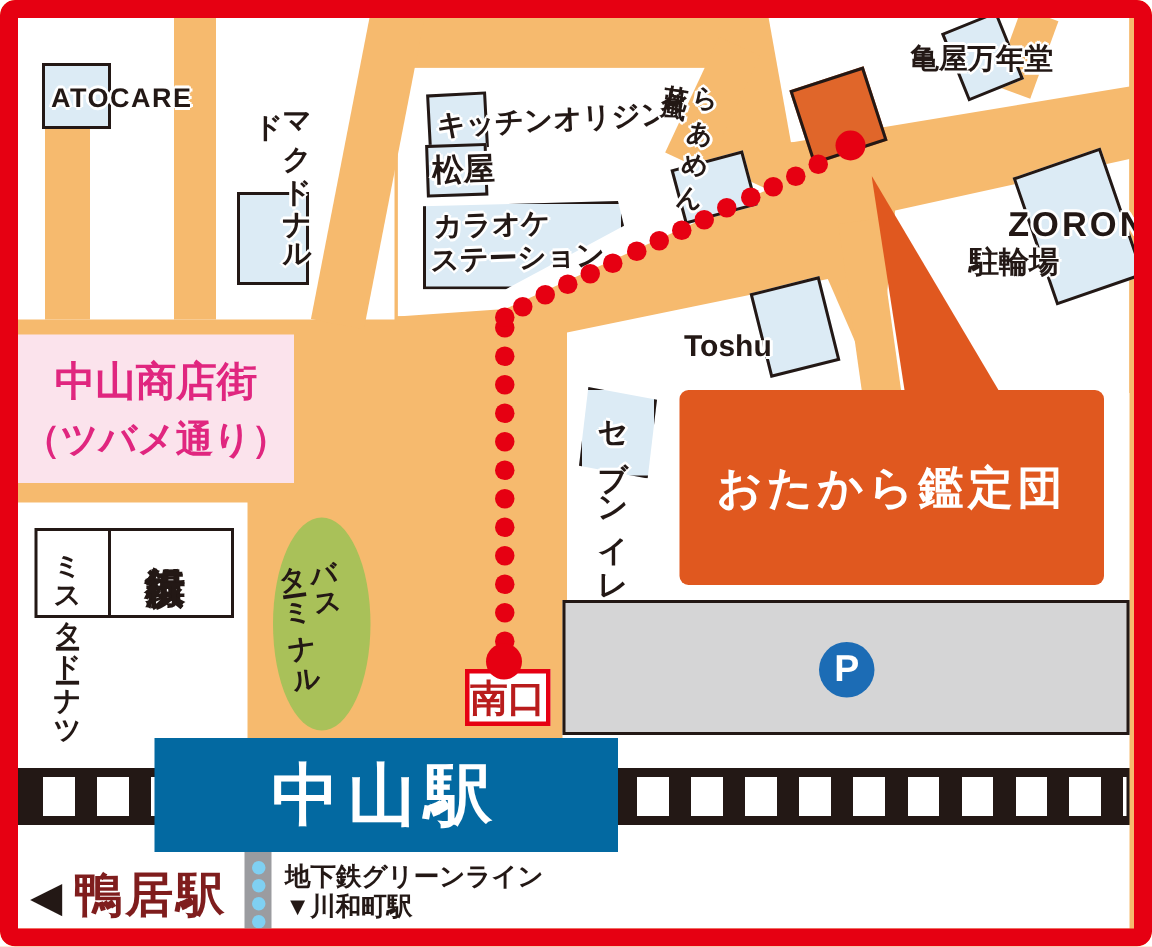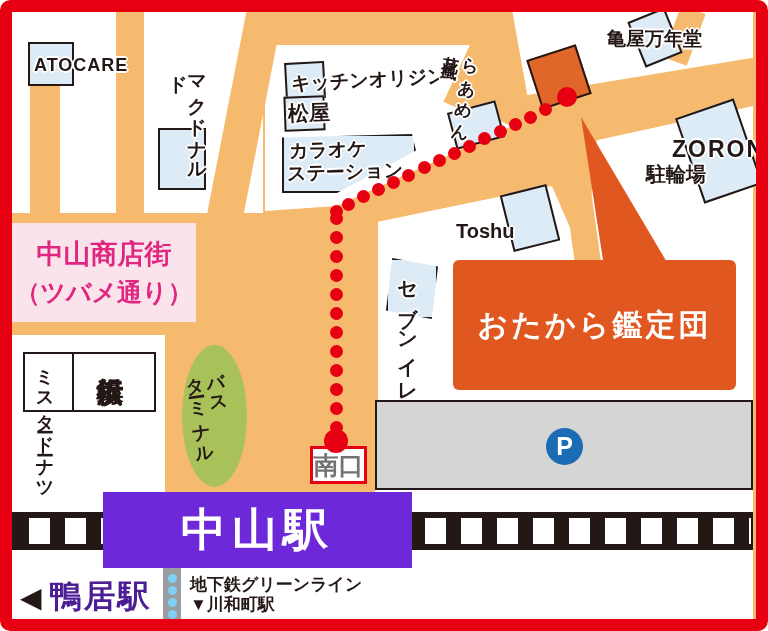--- a/index.html
+++ b/index.html
@@ -106,37 +106,37 @@
 
   <div class="abs" style="left:581px;top:117px;width:87px;height:147px;background:#e0581f;
               clip-path:polygon(0% 0%,26% 100%,100% 100%);z-index:21;"></div>
   <div class="abs" style="left:453px;top:260px;width:283px;height:130px;background:#e0581f;border-radius:6px;z-index:21;
               display:flex;flex-direction:column;align-items:center;justify-content:center;">
     <div class="lbl" style="color:#fff;font-size:30px;letter-spacing:3px;">おたから鑑定団</div>
   </div>
 
   <div class="abs" style="left:310px;top:446px;width:57px;height:38px;background:#fff;border:3px solid #e60012;box-sizing:border-box;
               display:flex;align-items:center;justify-content:center;z-index:21;">
-    <span class="lbl" style="font-size:25px;color:#737373;">南口</span>
+    <span class="lbl" style="font-size:25px;color:#b91c1c;">南口</span>
   </div>
 
   <div class="abs" style="left:12px;top:512px;width:741px;height:38px;background:#231815;z-index:23;">
     <div class="abs" style="left:2px;top:6px;right:2px;height:26px;
                 background:repeating-linear-gradient(90deg,rgba(0,0,0,0) 0 15px,#ffffff 15px 36px);"></div>
   </div>
-  <div class="abs" style="left:103px;top:492px;width:309px;height:76px;background:#6d28d9;z-index:24;
+  <div class="abs" style="left:103px;top:492px;width:309px;height:76px;background:#0369a1;z-index:24;
               display:flex;align-items:center;justify-content:center;">
     <span class="lbl" style="color:#fff;font-size:45px;letter-spacing:6px;">中山駅</span>
   </div>
 
   <div class="abs white" style="left:12px;top:550px;width:741px;height:69px;z-index:23;"></div>
 
   <div class="abs" style="left:20px;top:575px;display:flex;align-items:center;gap:8px;z-index:25;">
     <span style="font-size:28px;color:#231815;">◀</span>
-    <span class="lbl" style="font-size:32px;color:#4c1d95;letter-spacing:2px;">鴨居駅</span>
+    <span class="lbl" style="font-size:32px;color:#7f1d1d;letter-spacing:2px;">鴨居駅</span>
   </div>
 
   <div class="abs" style="left:163px;top:568px;width:18px;height:51px;background:#9b9ca0;z-index:25;">
     <div class="abs" style="left:5px;top:6px;width:9px;height:9px;border-radius:50%;background:#7fd0f2;"></div>
     <div class="abs" style="left:5px;top:18px;width:9px;height:9px;border-radius:50%;background:#7fd0f2;"></div>
     <div class="abs" style="left:5px;top:30px;width:9px;height:9px;border-radius:50%;background:#7fd0f2;"></div>
     <div class="abs" style="left:5px;top:42px;width:9px;height:9px;border-radius:50%;background:#7fd0f2;"></div>
   </div>
 
   <div class="abs lbl" style="left:190px;top:593px;font-size:17px;color:#231815;z-index:25;">▼川和町駅</div>

